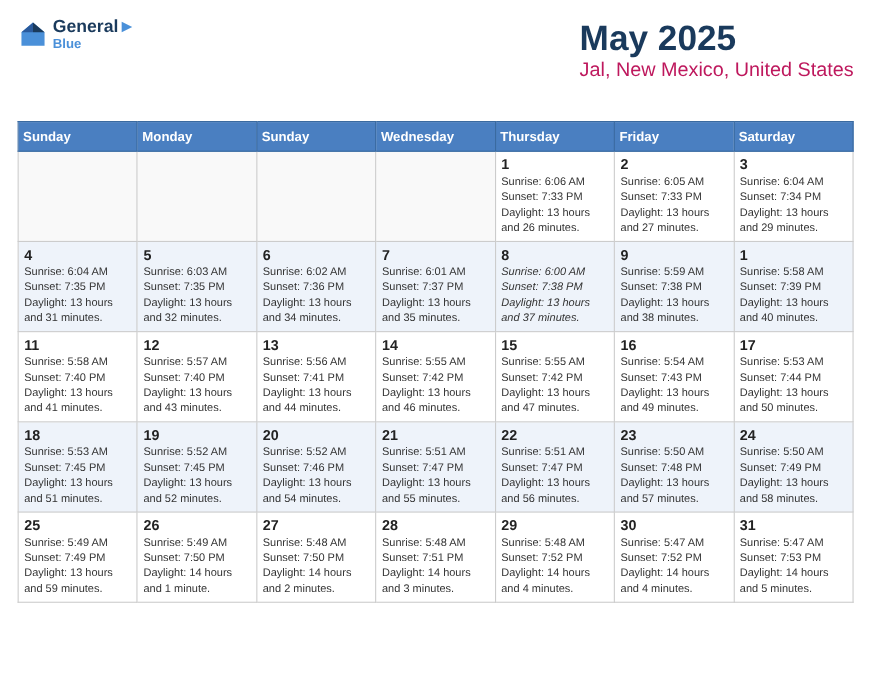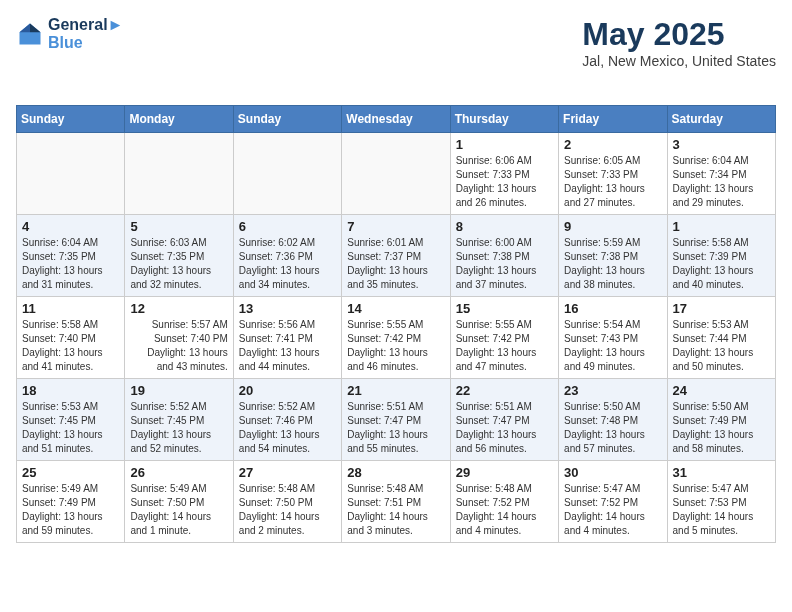--- a/index.html
+++ b/index.html
@@ -27,22 +27,22 @@
     }
     .title-block {
       text-align: left;
     }
     .month-title {
       font-size: 32px;
       font-weight: bold;
       color: #1a3a5c;
     }
     .location-title {
-      font-size: 14px;
-      color: #404040;
+      font-size: 18px;
+      color: #be185d;
     }
     .calendar {
       width: 100%;
       border-collapse: collapse;
       border: 1px solid #ccc;
       margin-top: 36px;
     }
     .calendar th {
       background-color: #4a7fc1;
       color: #fff;
@@ -88,21 +88,21 @@
 
 <div class="header">
   <div class="logo">
     <svg class="logo-icon" viewBox="0 0 32 32">
       <polygon points="16,4 28,14 28,28 4,28 4,14" fill="#4a90d9"></polygon>
       <polygon points="16,4 28,14 16,14" fill="#1a3a5c"></polygon>
       <polygon points="4,14 16,4 16,14" fill="#2a5a9c"></polygon>
     </svg>
     <div>
       <div style="font-size:16px;font-weight:bold;color:#1a3a5c;line-height:1.1;">General<span style="color:#4a90d9;">►</span></div>
-      <div style="font-size:16px;font-weight:bold;color:#4a90d9;line-height:1.1;">Blue</div>
+      <div style="font-size:12px;font-weight:bold;color:#4a90d9;line-height:1.1;">Blue</div>
     </div>
   </div>
   <div class="title-block">
     <div class="month-title">May 2025</div>
     <div class="location-title">Jal, New Mexico, United States</div>
   </div>
 </div>
 
 <table class="calendar">
   <thead>
@@ -161,21 +161,21 @@
 Daylight: 13 hours and 34 minutes.</div>
         </td>
         <td>
           <span class="day-number">7</span>
           <div class="day-info" style="white-space: pre-line;">Sunrise: 6:01 AM
 Sunset: 7:37 PM
 Daylight: 13 hours and 35 minutes.</div>
         </td>
         <td>
           <span class="day-number">8</span>
-          <div class="day-info" style="white-space: pre-line;">Sunrise: 6:00 AM
+          <div class="day-info" style="white-space: pre-line; font-style: italic;">Sunrise: 6:00 AM
 Sunset: 7:38 PM
 Daylight: 13 hours and 37 minutes.</div>
         </td>
         <td>
           <span class="day-number">9</span>
           <div class="day-info" style="white-space: pre-line;">Sunrise: 5:59 AM
 Sunset: 7:38 PM
 Daylight: 13 hours and 38 minutes.</div>
         </td>
         <td>
@@ -187,21 +187,21 @@
       </tr>
       <tr>
         <td>
           <span class="day-number">11</span>
           <div class="day-info" style="white-space: pre-line;">Sunrise: 5:58 AM
 Sunset: 7:40 PM
 Daylight: 13 hours and 41 minutes.</div>
         </td>
         <td>
           <span class="day-number">12</span>
-          <div class="day-info" style="white-space: pre-line; text-align: right;">Sunrise: 5:57 AM
+          <div class="day-info" style="white-space: pre-line;">Sunrise: 5:57 AM
 Sunset: 7:40 PM
 Daylight: 13 hours and 43 minutes.</div>
         </td>
         <td>
           <span class="day-number">13</span>
           <div class="day-info" style="white-space: pre-line;">Sunrise: 5:56 AM
 Sunset: 7:41 PM
 Daylight: 13 hours and 44 minutes.</div>
         </td>
         <td>

